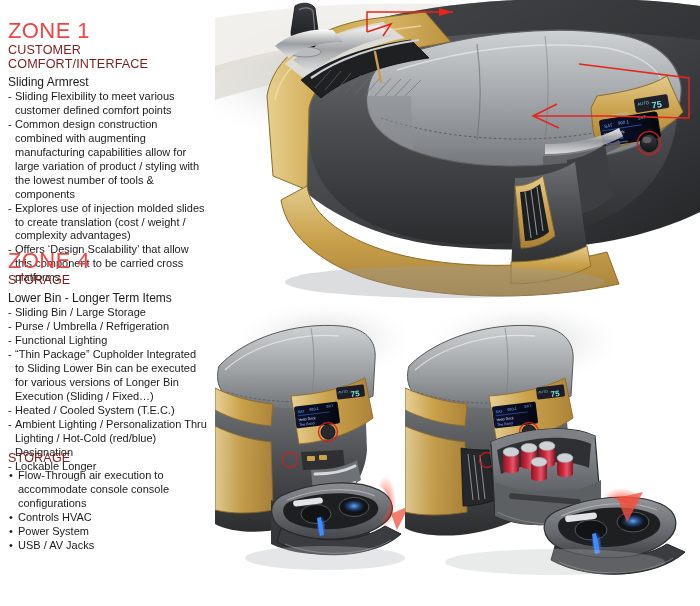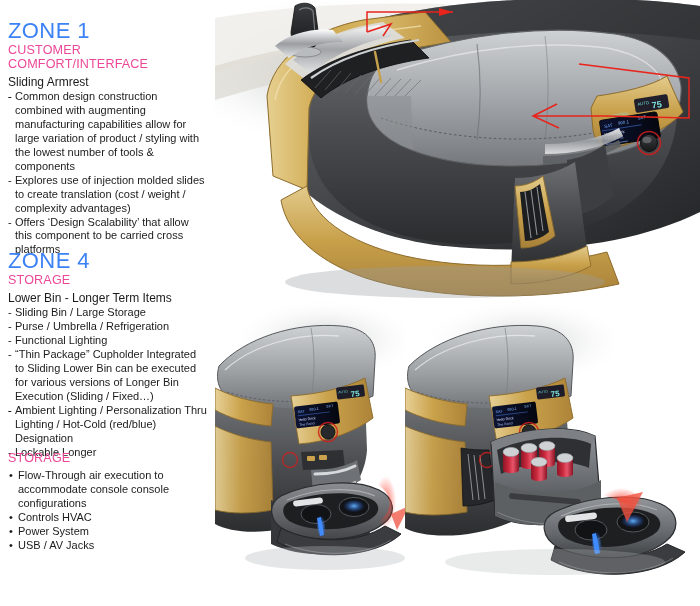--- a/index.html
+++ b/index.html
@@ -10,25 +10,25 @@
     -webkit-font-smoothing:antialiased;
   }
   .slide{position:absolute;inset:0;background:#fff;}
 
   
   .text-col{position:absolute;left:0;top:0;width:215px;height:606px;}
 
   .zone-block{position:absolute;left:8px;width:200px;}
   .zone-title{
     font-size:22px;font-weight:400;letter-spacing:.4px;
-    color:#3b82f6;line-height:1.04;margin:0 0 1px 0;
+    color:#ef4444;line-height:1.04;margin:0 0 1px 0;
   }
   .zone-sub{
     font-size:12.6px;font-weight:400;letter-spacing:.15px;
-    color:#ec4899;line-height:1.1;margin:0 0 3px 0;
+    color:#7f1d1d;line-height:1.1;margin:0 0 3px 0;
   }
   .zone-lead{font-size:12px;line-height:1.27;color:#1b1b1b;margin:0 0 0 0;}
   ul.zone-list{list-style:none;margin:0;padding:0;}
   ul.zone-list li{
     font-size:11px;line-height:1.27;color:#1b1b1b;
     position:relative;padding-left:7px;margin:0;
   }
   ul.zone-list li .bl{position:absolute;left:0;top:0;}
   ul.dot-list li{padding-left:10px;}
   ul.dot-list li .bl{left:1px;font-size:11px;}
@@ -42,37 +42,37 @@
 
 <div class="slide">
 
   <div class="text-col">
 
     <div class="zone-block" style="top:20px;">
       <div class="zone-title">ZONE 1</div>
       <div class="zone-sub">CUSTOMER COMFORT/INTERFACE</div>
       <div class="zone-lead">Sliding Armrest</div>
       <ul class="zone-list">
-        <li><span class="bl">-</span></li>
+        <li><span class="bl">-</span><span>Sliding Flexibility to meet various customer defined comfort points</span></li>
         <li><span class="bl">-</span><span>Common design construction combined with augmenting manufacturing capabilities allow for large variation of product / styling with the lowest number of tools &amp; components</span></li>
         <li><span class="bl">-</span><span>Explores use of injection molded slides to create translation (cost / weight / complexity advantages)</span></li>
         <li><span class="bl">-</span><span>Offers ‘Design Scalability’ that allow this component to be carried cross platforms</span></li>
       </ul>
     </div>
 
     <div class="zone-block" style="top:250px;">
       <div class="zone-title">ZONE 4</div>
       <div class="zone-sub">STORAGE</div>
       <div class="zone-lead">Lower Bin - Longer Term Items</div>
       <ul class="zone-list">
         <li><span class="bl">-</span><span>Sliding Bin / Large Storage</span></li>
         <li><span class="bl">-</span><span>Purse / Umbrella / Refrigeration</span></li>
         <li><span class="bl">-</span><span>Functional Lighting</span></li>
         <li><span class="bl">-</span><span>“Thin Package” Cupholder Integrated to Sliding Lower Bin can be executed for various versions of Longer Bin Execution (Sliding / Fixed…)</span></li>
-        <li><span class="bl">-</span></li>
+        <li><span class="bl">-</span><span>Heated / Cooled System (T.E.C.)</span></li>
         <li><span class="bl">-</span><span>Ambient Lighting / Personalization Thru Lighting / Hot-Cold (red/blue) Designation</span></li>
         <li><span class="bl">-</span><span>Lockable Longer</span></li>
       </ul>
     </div>
 
     <div class="zone-block" style="top:452px;">
       <div class="zone-sub">STORAGE</div>
       <ul class="zone-list dot-list">
         <li><span class="bl">•</span><span>Flow-Through air execution to accommodate console console configurations</span></li>
         <li><span class="bl">•</span><span>Controls HVAC</span></li>

